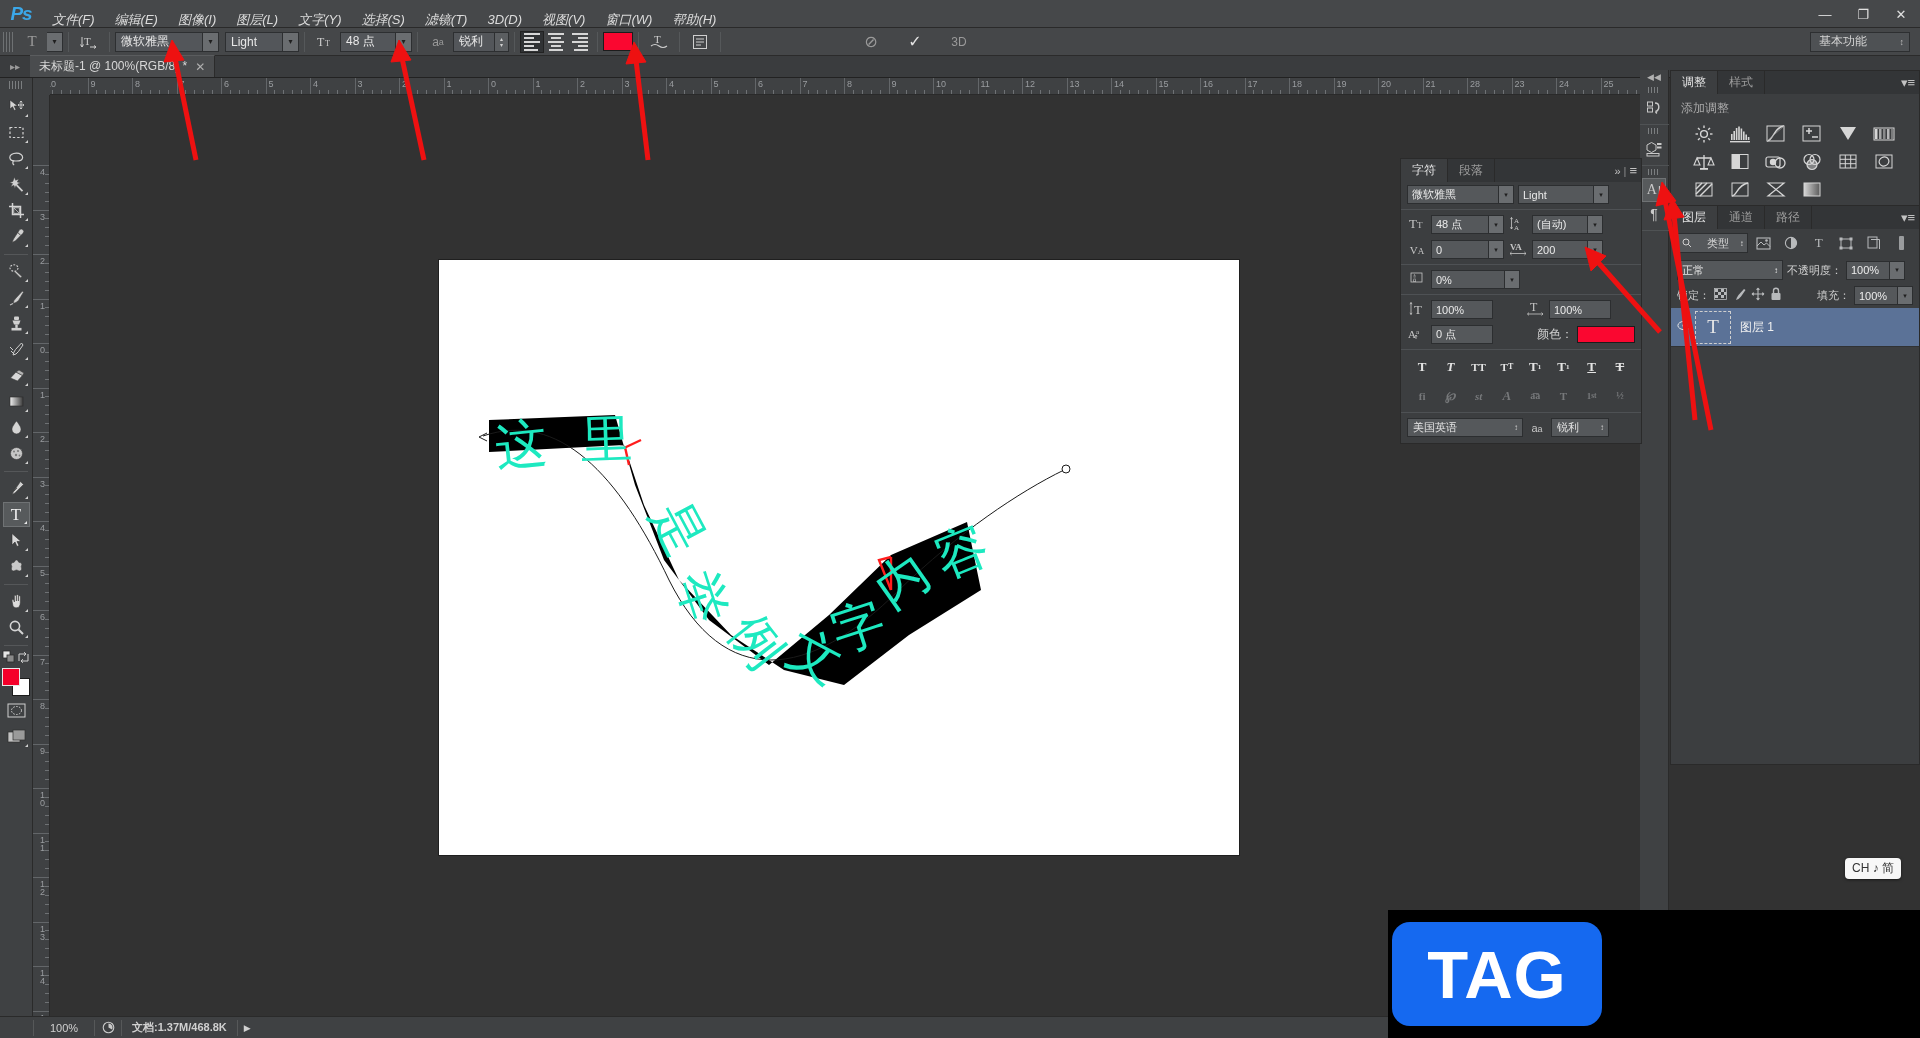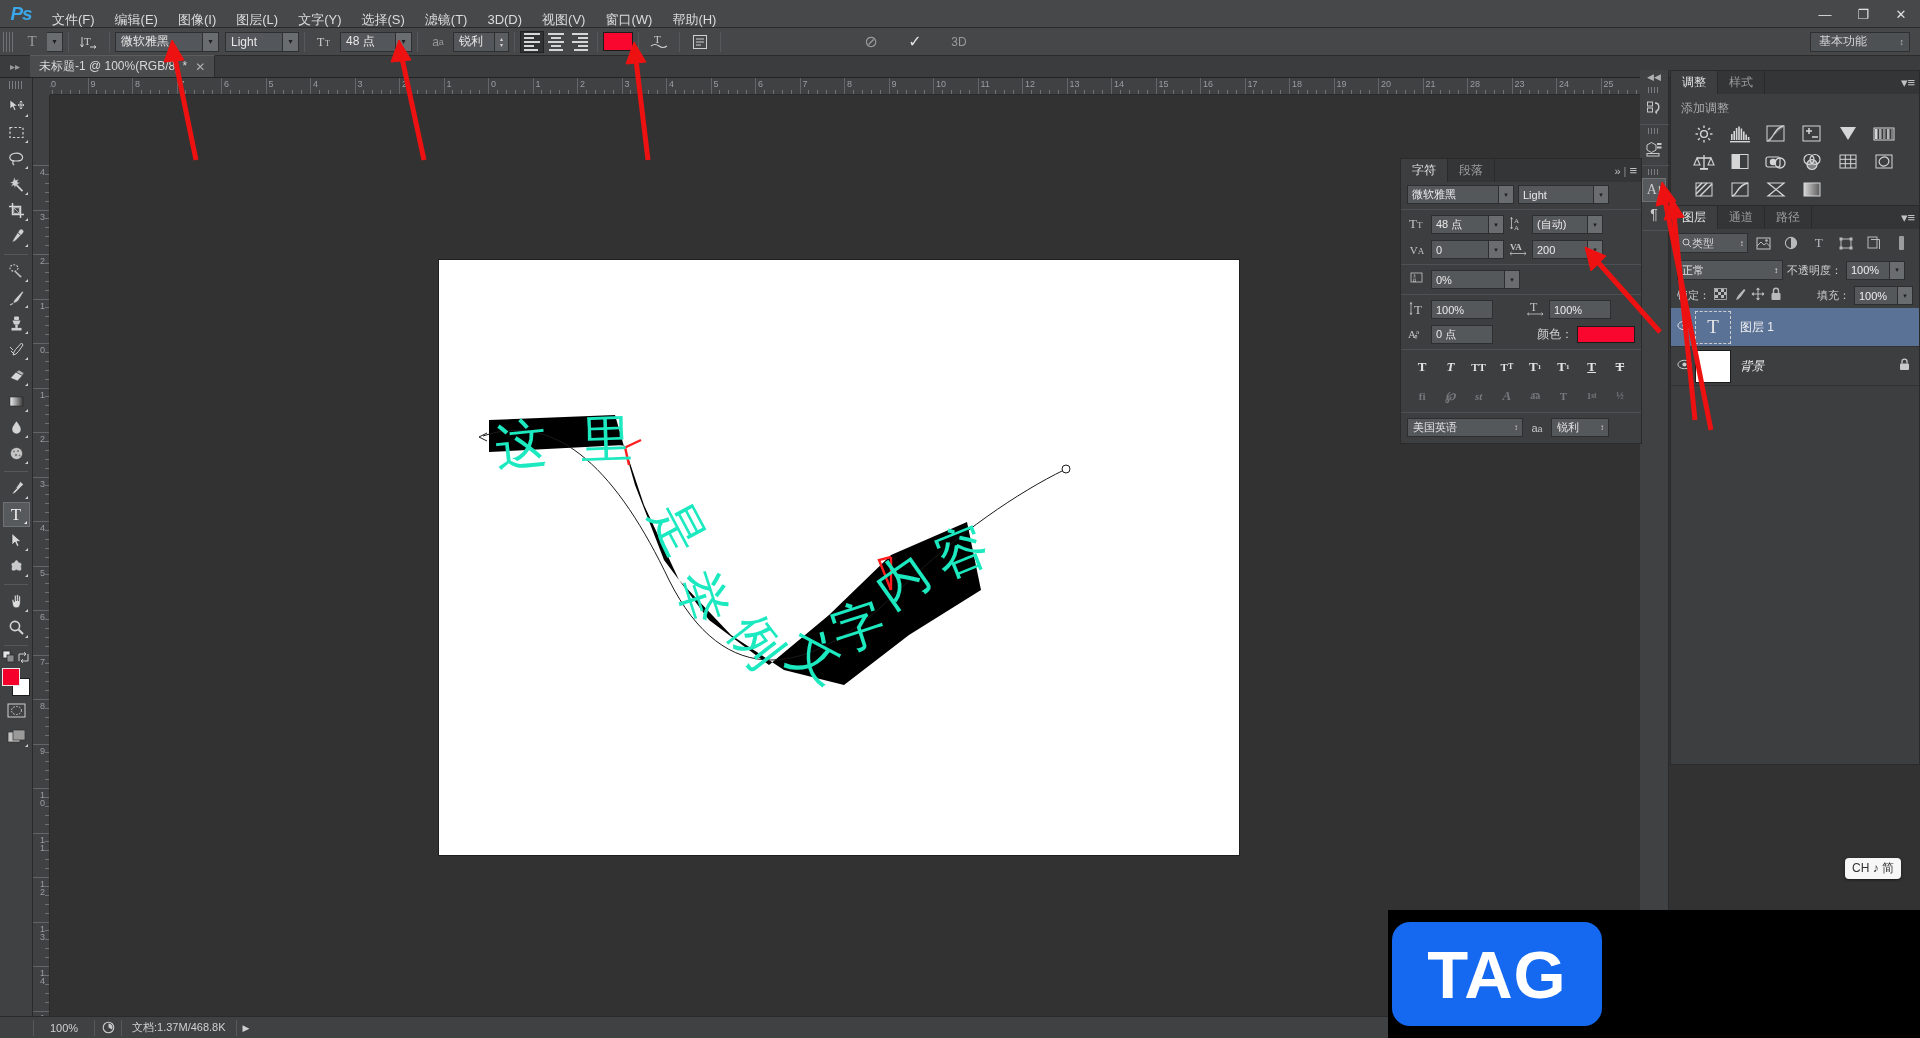--- a/index.html
+++ b/index.html
@@ -20,21 +20,21 @@
     background:#46484a; display:flex; align-items:center;
     border-bottom:1px solid #2a2a2a;
   }
   .ps-logo {
     width:42px; height:28px; display:flex; align-items:center; justify-content:center;
     color:#3ba7e8; font-weight:bold; font-size:19px; font-style:italic;
     letter-spacing:-1px;
   }
   .menu-item {
     padding:0 10px; height:16px; line-height:28px; font-size:13px; color:#dcdcdc;
-    white-space:nowrap; cursor:default;
+    white-space:nowrap; cursor:default;font-style:italic;
   }
   .win-ctrl { position:absolute; right:0; top:0; height:28px; display:flex; }
   .win-btn { width:38px; height:28px; display:flex; align-items:center; justify-content:center;
              color:#e0e0e0; font-size:13px; }
 
   
   .optionsbar {
     position:absolute; left:0; top:28px; width:1920px; height:28px;
     background:#454749; display:flex; align-items:center;
     border-bottom:1px solid #2b2b2b;
@@ -191,21 +191,21 @@
   #adj-panel { left:1670px; top:70px; width:250px; }
   .adj-title { font-size:12px; color:#a9a9a9; padding:6px 10px 2px 10px; }
   .adj-grid { display:flex; flex-wrap:wrap; padding:2px 16px 10px 16px; gap:2px; }
   .adj-ico { width:34px;height:26px;display:flex;align-items:center;justify-content:center;
              color:#d6d6d6; font-size:14px; }
 
   
   #layers-panel { left:1670px; top:205px; width:250px; height:560px; }
   .lp-filter { display:flex; align-items:center; gap:4px; padding:4px 6px; }
   .lp-type { height:20px; width:72px; background:#55585b;border:1px solid #2c2e30;
-             color:#d8d8d8;font-size:11px; display:flex;align-items:center;gap:0;padding:0 4px;
+             color:#d8d8d8;font-size:11px; display:flex;align-items:center;gap:15px;padding:0 4px;
              position:relative; }
   .lp-type:after { content:"\2195"; position:absolute; right:3px; font-size:8px; }
   .lp-ficon { width:24px;height:20px;display:flex;align-items:center;justify-content:center;
               color:#b8babc; font-size:12px; }
   .lp-row2 { display:flex; align-items:center; gap:4px; padding:3px 6px; }
   .lp-blend { height:20px;width:106px;background:#55585b;border:1px solid #2c2e30;
               color:#e6e6e6;font-size:11px;display:flex;align-items:center;padding:0 4px;
               position:relative; }
   .lp-blend:after { content:"\2195"; position:absolute; right:4px; font-size:8px; }
   .lp-lbl { font-size:11px; color:#cfcfcf; }
@@ -225,21 +225,21 @@
   .layer-lock { margin-left:auto; margin-right:9px; color:#c9c9c9; font-size:12px; }
 
   
   .statusbar {
     position:absolute; left:0; bottom:0; width:1920px; height:22px;
     background:#3f4143; border-top:1px solid #2a2a2a; display:flex; align-items:center;
     font-size:11px; color:#d0d0d0;
   }
   .sb-zoom { width:60px; text-align:center; background:#3f4143; }
   .sb-sep { width:1px;height:16px;background:#565859; }
-  .sb-doc { padding:0 10px; }
+  .sb-doc { padding:0 10px;font-weight:bold; }
   .sb-arrow { padding:0 6px; color:#d0d0d0; font-size:9px; }
 
   
   .ime {
     position:absolute; left:1845px; top:858px; background:#f7f7f7; color:#333;
     border-radius:4px; font-size:12px; padding:2px 7px;
     box-shadow:0 1px 3px rgba(0,0,0,.5); white-space:nowrap;
   }
   .watermark { position:absolute; left:1388px; top:910px; width:532px; height:128px;
                background:#000; display:flex; align-items:center; }
@@ -1350,36 +1350,20 @@
             <ellipse cx="7.5" cy="5.5" rx="6.6" ry="4.2" fill="none" stroke="#e2e2e2" stroke-width="1"></ellipse>
             <circle cx="7.5" cy="5.5" r="2.1" fill="#e2e2e2"></circle>
           </svg>
       </div>
       <div class="layer-thumb textthumb">
         <span>T</span>
       </div>
       <div class="layer-name">图层 1</div>
     </div>
 
-    <div class="layer-row">
-      <div class="layer-eye">
-        <svg width="15" height="11" viewBox="0 0 15 11">
-            <ellipse cx="7.5" cy="5.5" rx="6.6" ry="4.2" fill="none" stroke="#cacaca" stroke-width="1"></ellipse>
-            <circle cx="7.5" cy="5.5" r="2.1" fill="#cacaca"></circle>
-          </svg>
-      </div>
-      <div class="layer-thumb"></div>
-      <div class="layer-name" style="font-style:italic;">背景</div>
-      <div class="layer-lock">
-        <svg width="11" height="13" viewBox="0 0 11 13">
-            <rect x="1" y="5.5" width="9" height="6.5" rx="1" fill="#c9c9c9"></rect>
-            <path d="M3 5.5 L3 3.6 A2.5 2.5 0 0 1 8 3.6 L8 5.5" fill="none" stroke="#c9c9c9" stroke-width="1.3"></path>
-          </svg>
-      </div>
-    </div>
   </div>
 
   <div class="statusbar">
     <div style="width:33px"></div>
     <div class="sb-sep"></div>
     <div class="sb-zoom">100%</div>
     <div class="sb-sep"></div>
     <div style="width:26px;display:flex;align-items:center;justify-content:center;">
       <svg width="13" height="13" viewBox="0 0 13 13">
           <circle cx="6.5" cy="6.5" r="5.3" fill="none" stroke="#c9c9c9" stroke-width="1.1"></circle>

